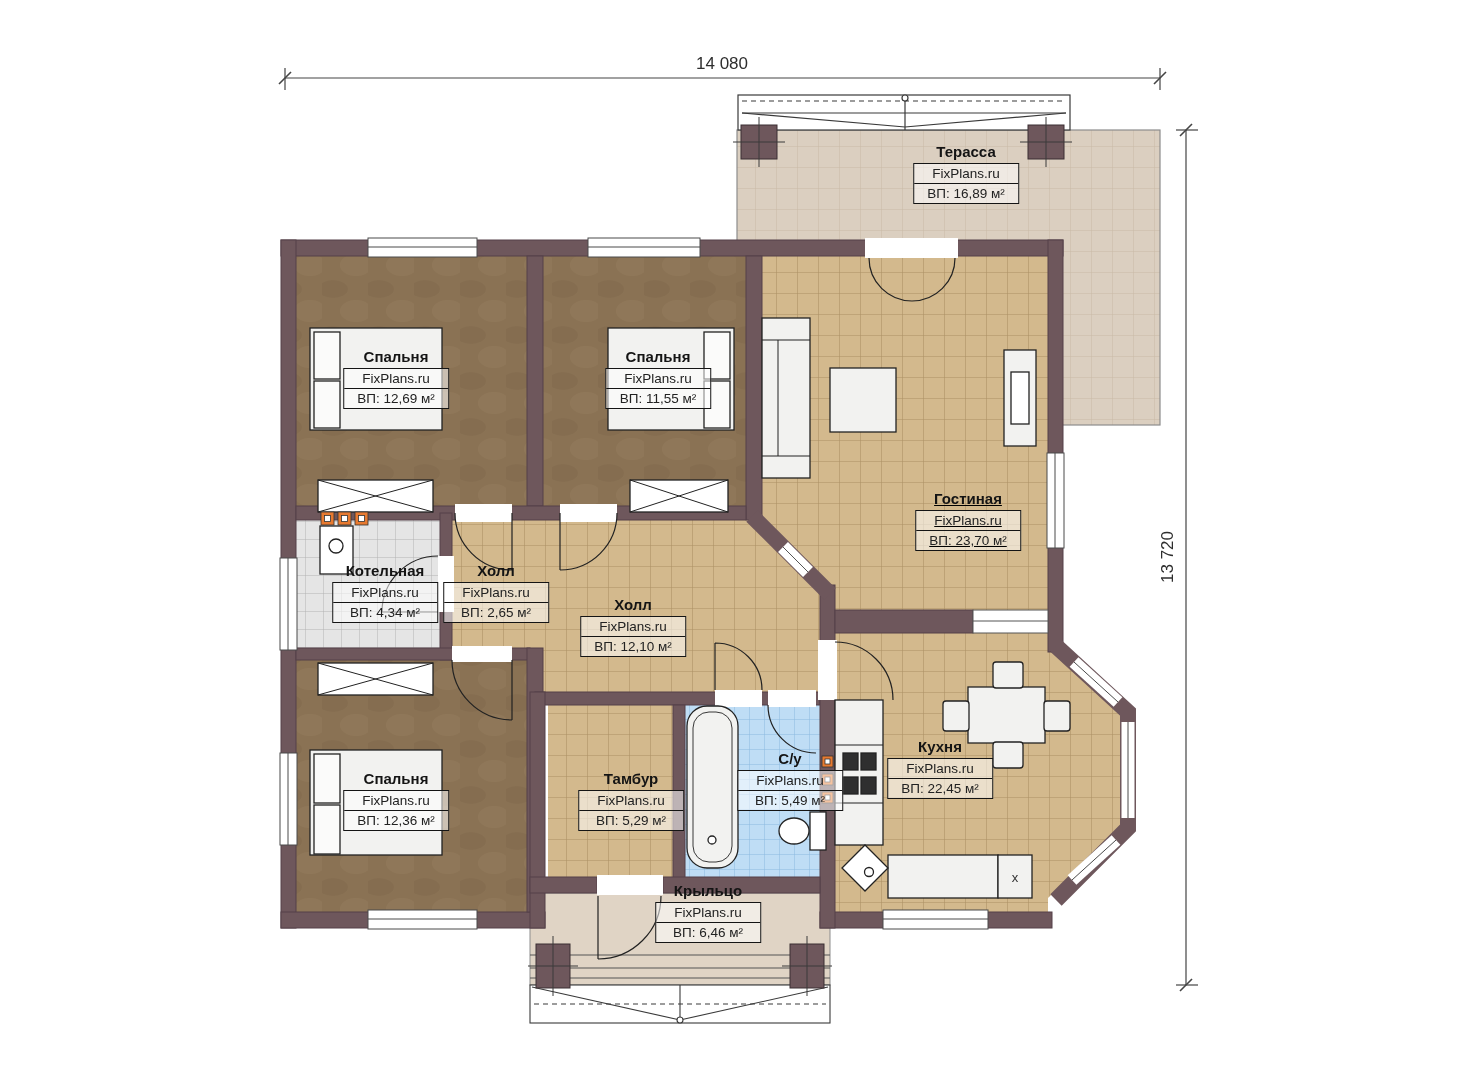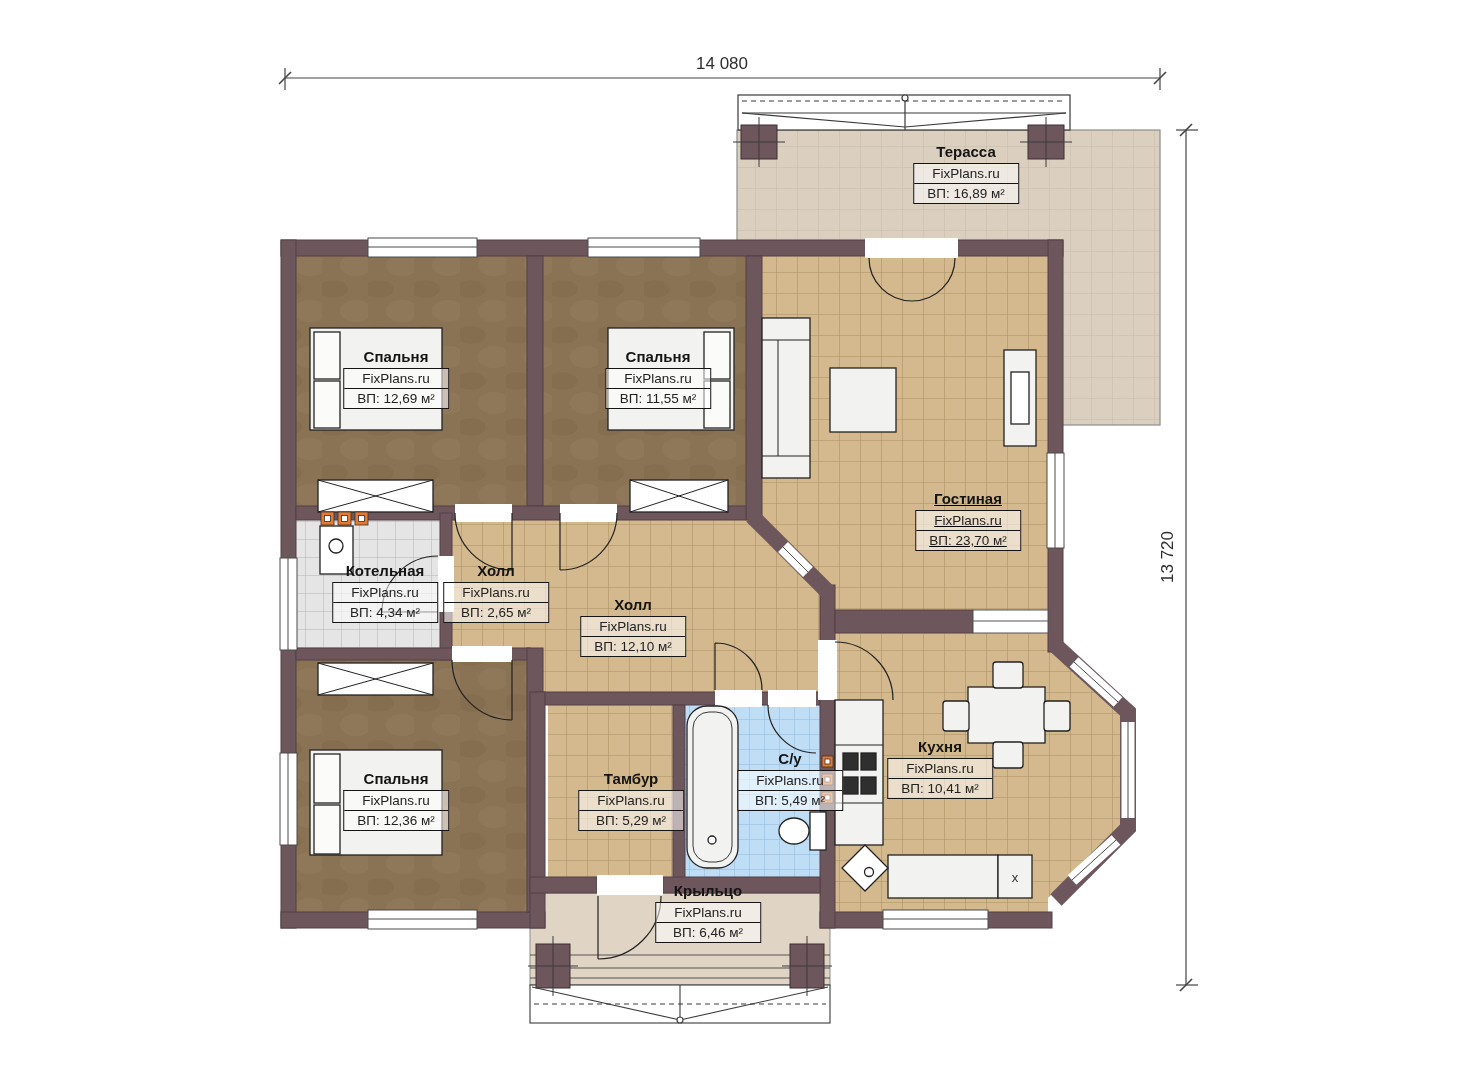--- a/index.html
+++ b/index.html
@@ -347,21 +347,21 @@
   <div class="label-box narrow">
         <div class="wm">FixPlans.ru</div>
   <div class="area">ВП: 5,49 м²</div>
       </div>
 </div>
 
 <div class="room-label" style="left:940px;top:738px;">
   <div class="room-name">Кухня</div>
   <div class="label-box narrow">
         <div class="wm">FixPlans.ru</div>
-  <div class="area">ВП: 10,41 м²</div>
+  <div class="area">ВП: 22,45 м²</div>
       </div>
 </div>
 
 <div class="room-label" style="left:708px;top:882px;">
   <div class="room-name">Крыльцо</div>
   <div class="label-box">
         <div class="wm">FixPlans.ru</div>
   <div class="area">ВП: 6,46 м²</div>
       </div>
 </div>

